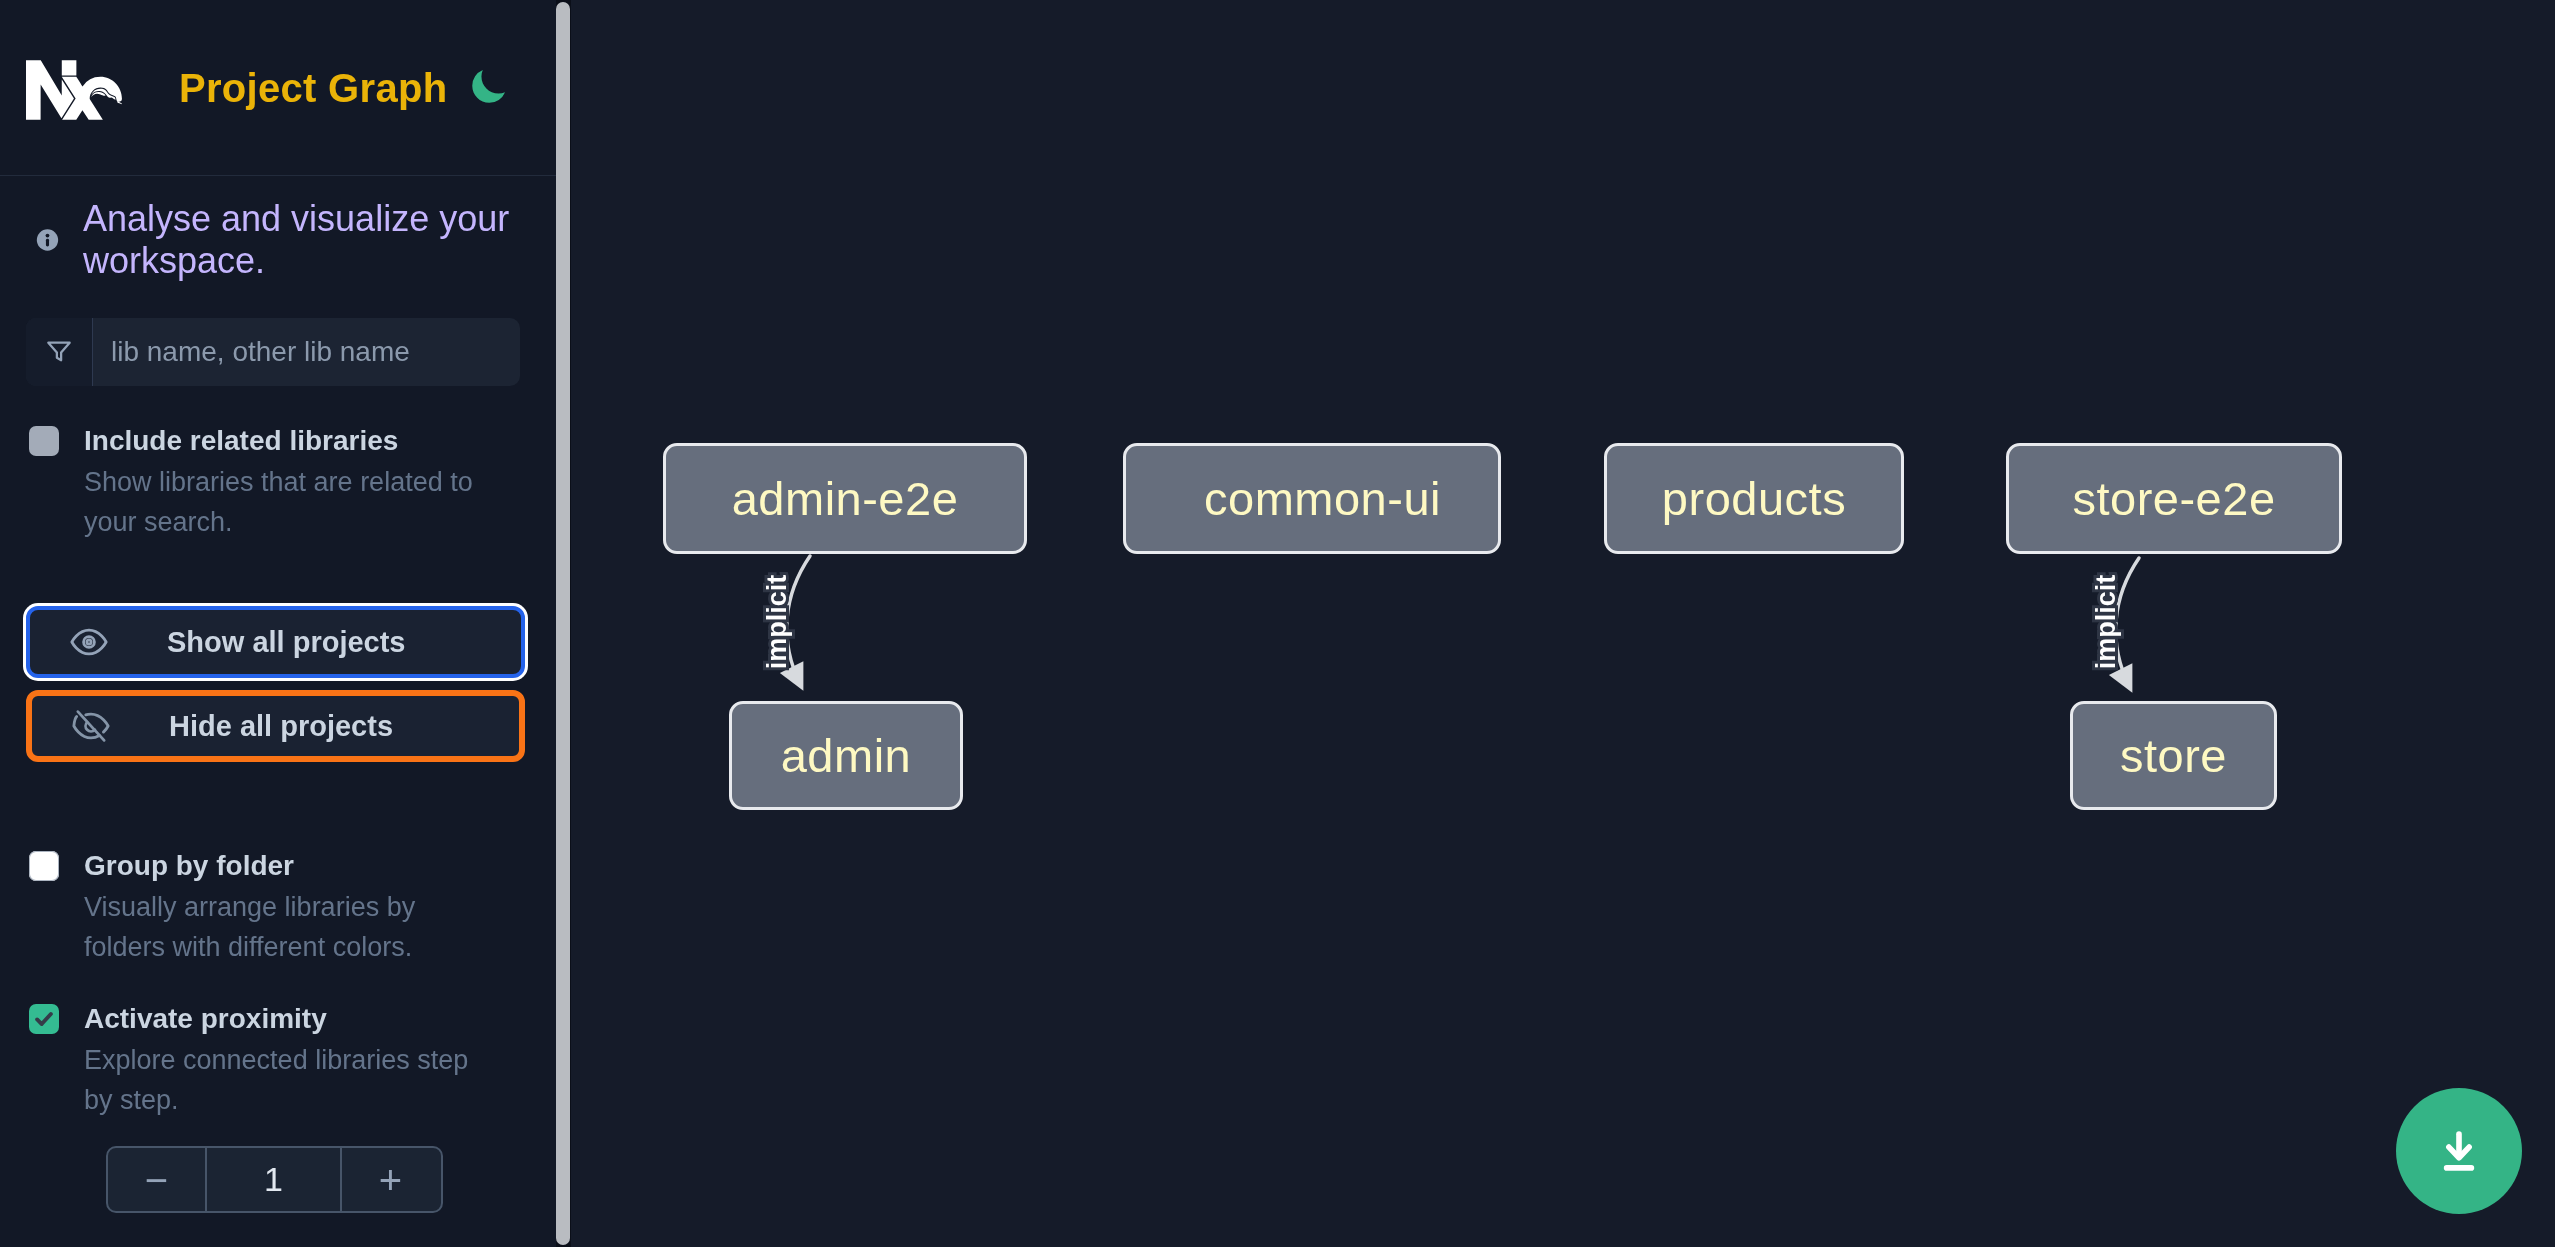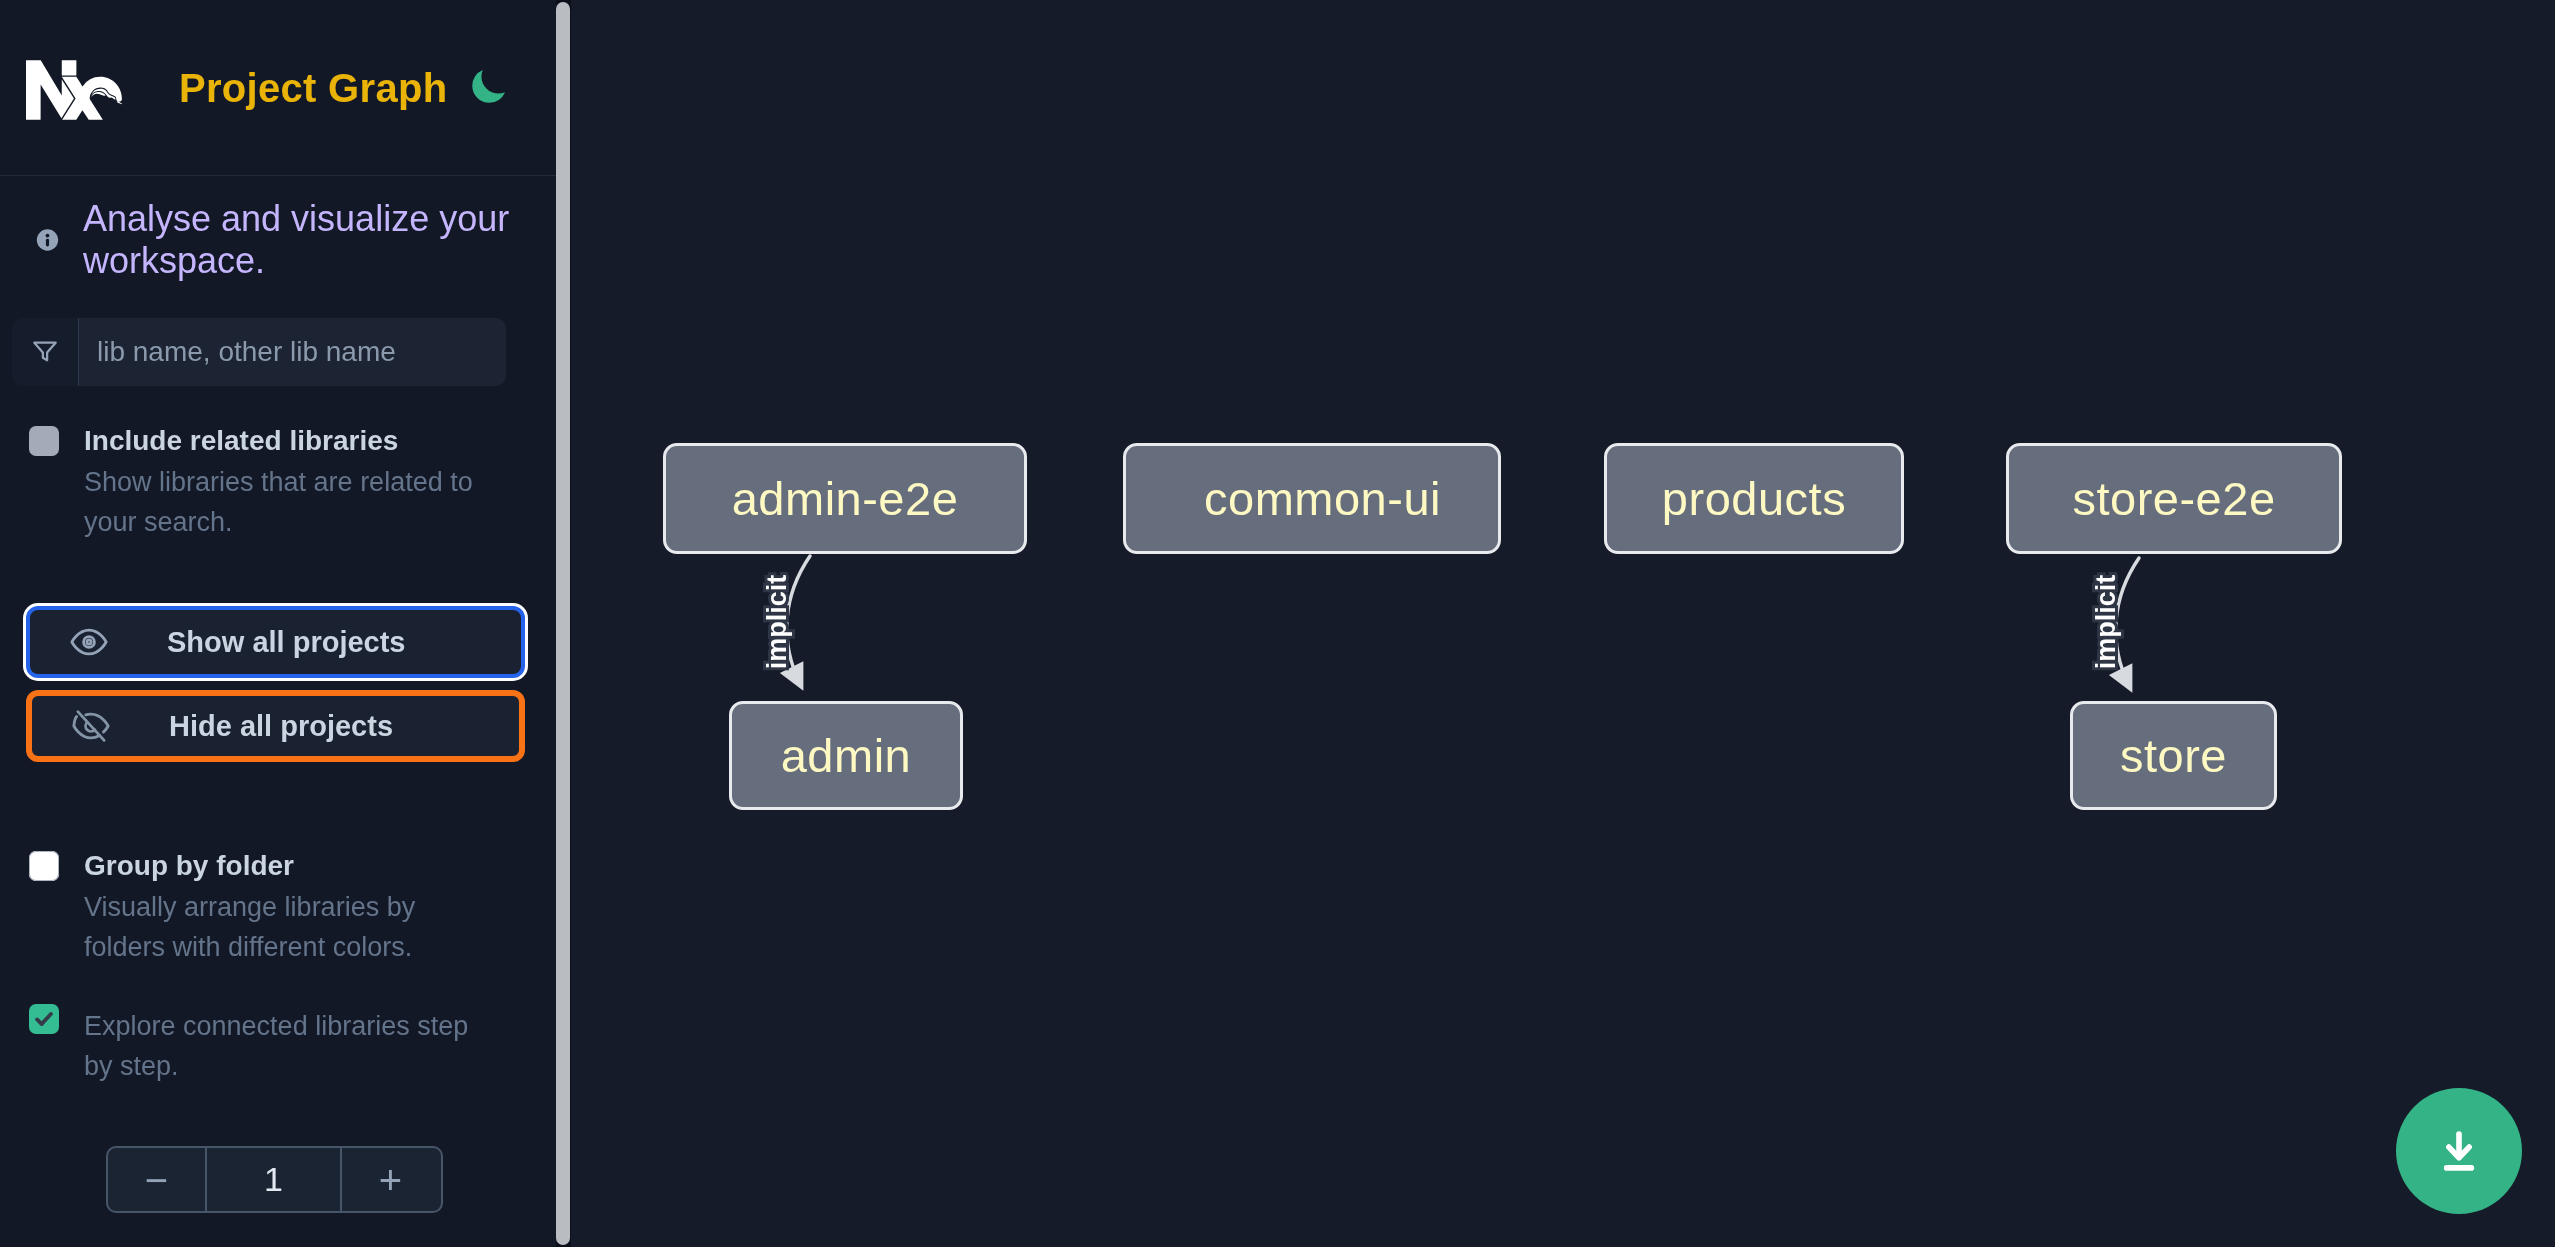--- a/index.html
+++ b/index.html
@@ -9,21 +9,21 @@
   
   .sidebar{position:absolute;left:0;top:0;width:556px;height:1247px;background:#121826;}
   .sb-header{position:absolute;left:0;top:0;width:556px;height:175px;border-bottom:1px solid #222b3c;}
   .nx-logo{position:absolute;left:26px;top:42px;width:96px;height:96px;}
   .app-title{position:absolute;left:179px;top:66px;font-size:40px;font-weight:700;color:#eab308;letter-spacing:.3px;}
   .theme-toggle{position:absolute;left:462px;top:62px;width:52px;height:52px;background:transparent;border:none;cursor:pointer;padding:0;}
 
   .tagline{position:absolute;left:36px;top:198px;display:flex;align-items:center;gap:24px;}
   .tagline span{font-size:36px;color:#c4b5fd;}
 
-  .searchbox{position:absolute;left:12px;top:318px;width:494px;height:68px;background:#1c2433;
+  .searchbox{position:absolute;left:26px;top:318px;width:494px;height:68px;background:#1c2433;
              border-radius:10px;display:flex;align-items:stretch;overflow:hidden;}
   .search-iconcell{width:66px;background:#151c2b;border-right:1px solid #2e3950;display:flex;align-items:center;justify-content:center;flex:none;}
   .searchbox input{flex:1;background:transparent;border:none;outline:none;color:#e2e8f0;
                    font-size:28px;padding:0 0 0 18px;font-family:"Liberation Sans",sans-serif;}
   .searchbox input::placeholder{color:#8b99ac;}
 
   .toggle{position:absolute;left:29px;width:505px;display:grid;grid-template-columns:55px 1fr;}
   .toggle-1{top:424px;} .toggle-2{top:849px;} .toggle-3{top:1002px;}
   .cb{width:30px;height:30px;border-radius:7px;margin-top:2px;cursor:pointer;display:flex;align-items:center;justify-content:center;}
   .cb-gray{background:#a3abb8;}
@@ -140,20 +140,21 @@
       </div>
     </div>
 
     <div class="toggle toggle-3">
       <span class="cb cb-green">
         <svg width="22" height="22" viewBox="0 0 24 24" fill="none" stroke="#353c49" stroke-width="4.2" stroke-linecap="round" stroke-linejoin="round">
           <path d="M4.5 12.5l5 5L19.5 6.5"></path>
         </svg>
       </span>
       <div>
+        <div class="toggle-title">Activate proximity</div>
         <div class="toggle-desc">Explore connected libraries step
 by step.</div>
       </div>
     </div>
 
     <div class="stepper">
       <button class="step-btn">−</button>
       <input class="step-val" value="1" style="">
       <button class="step-btn">+</button>
     </div>

